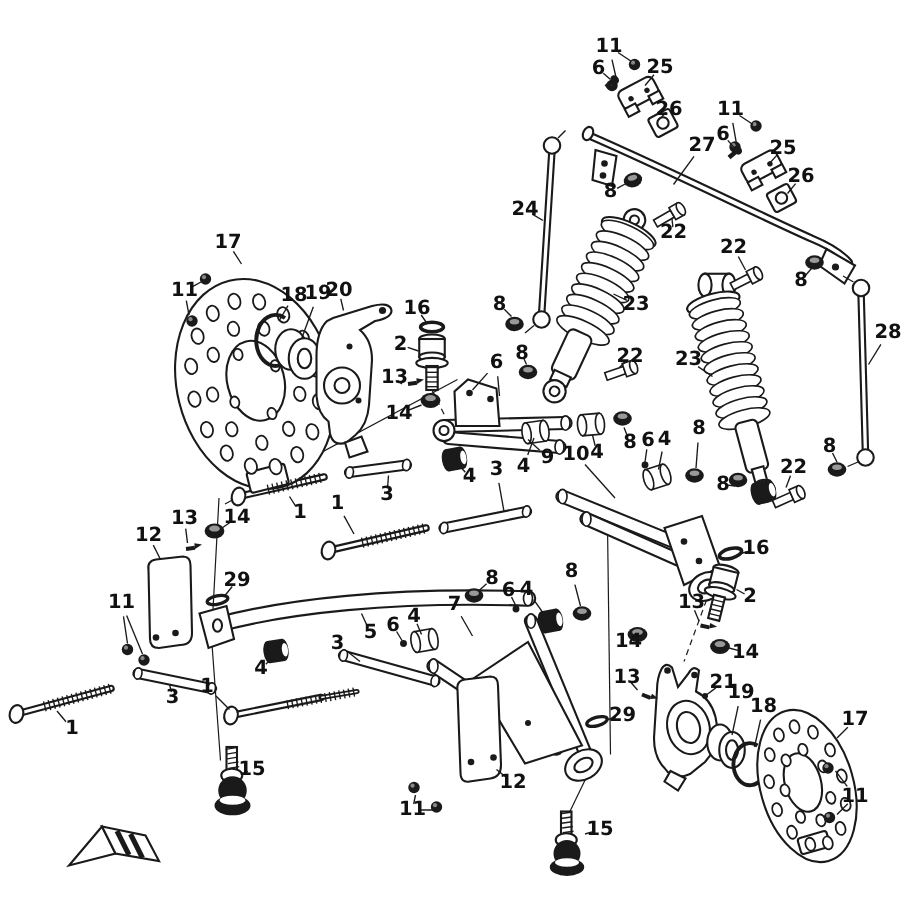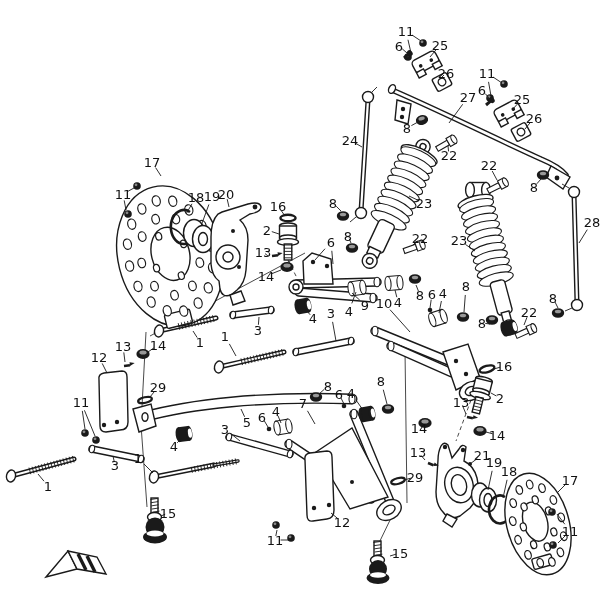--- a/index.html
+++ b/index.html
@@ -1,16 +1,16 @@
 <!DOCTYPE html>
 <html><head>
 <meta charset="utf-8">
 <style>
   html,body{margin:0;padding:0;background:#fff;}
-  #stage{position:relative;width:605px;height:605px;background:#fff;overflow:hidden;}
+  #stage{position:relative;width:605px;height:605px;background:#fff;overflow:hidden;font-weight:bold;}
   svg{display:block}
   .wp{fill:#fff;stroke:#1a1a1a;stroke-width:1.4}
   .wp2{fill:#fff;stroke:#1a1a1a;stroke-width:1.1}
   .hl{fill:#fff;stroke:#1a1a1a;stroke-width:1.2}
   .dk{fill:#1a1a1a}
   .ln{stroke:#1a1a1a;fill:none;stroke-width:0.8}
   .lnd{stroke:#1a1a1a;fill:none;stroke-width:0.8;stroke-dasharray:4 3}
   .tk{stroke:#1a1a1a;stroke-width:0.9}
   .ldr{stroke:#1a1a1a;stroke-width:0.9}
   text.lbl{font-family:"DejaVu Sans",sans-serif;font-size:13px;fill:#111;text-anchor:middle;dominant-baseline:central}

